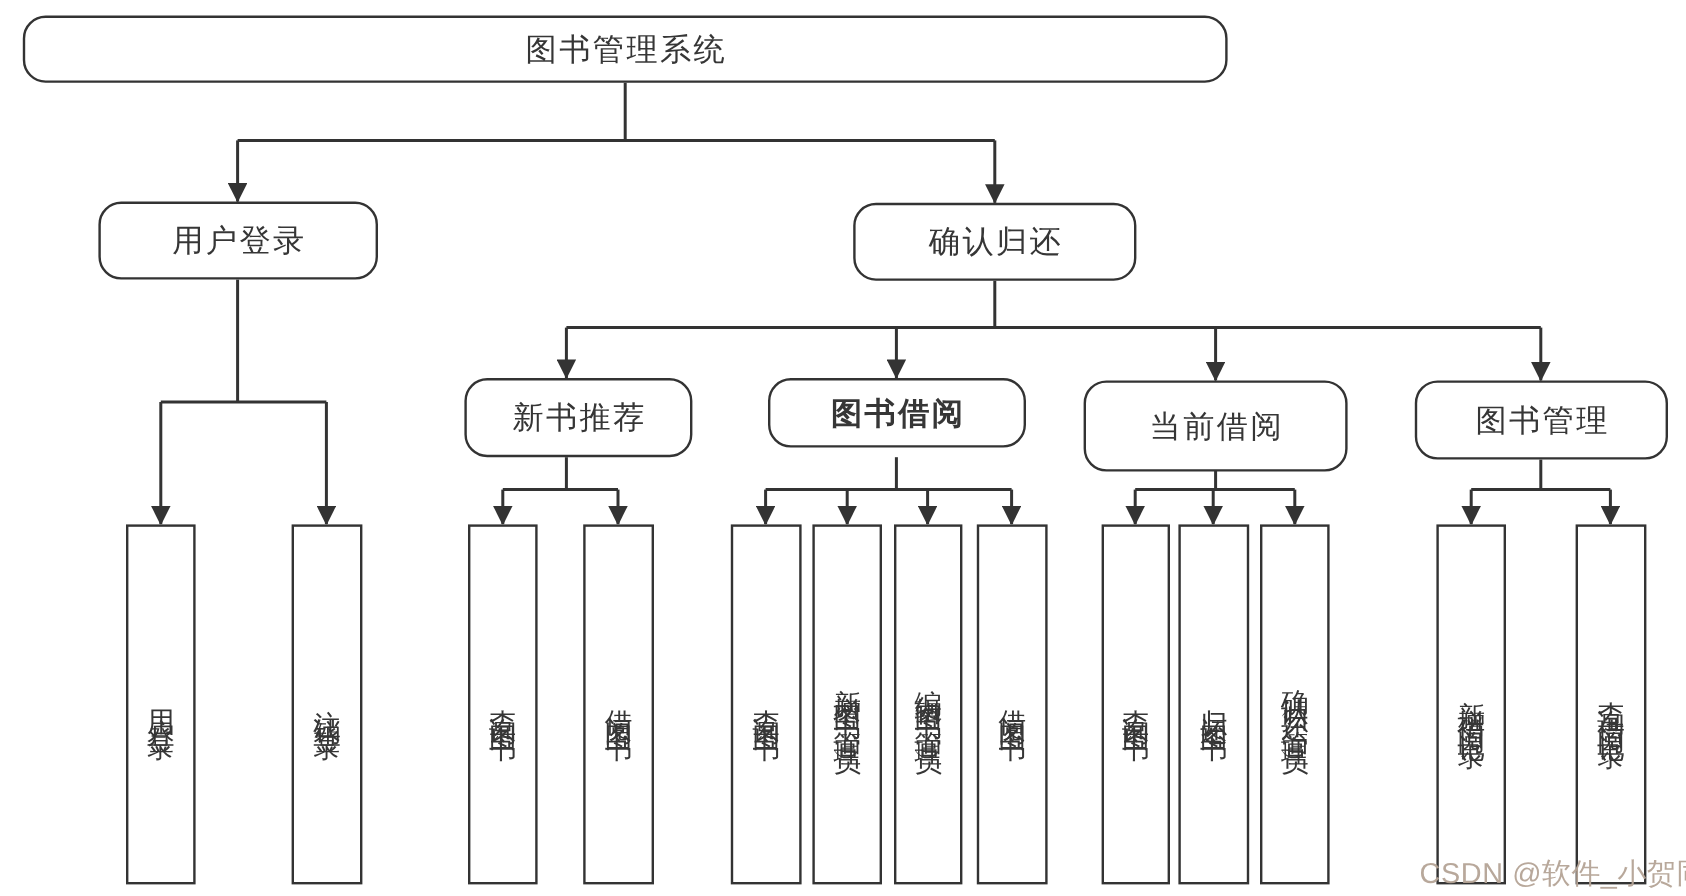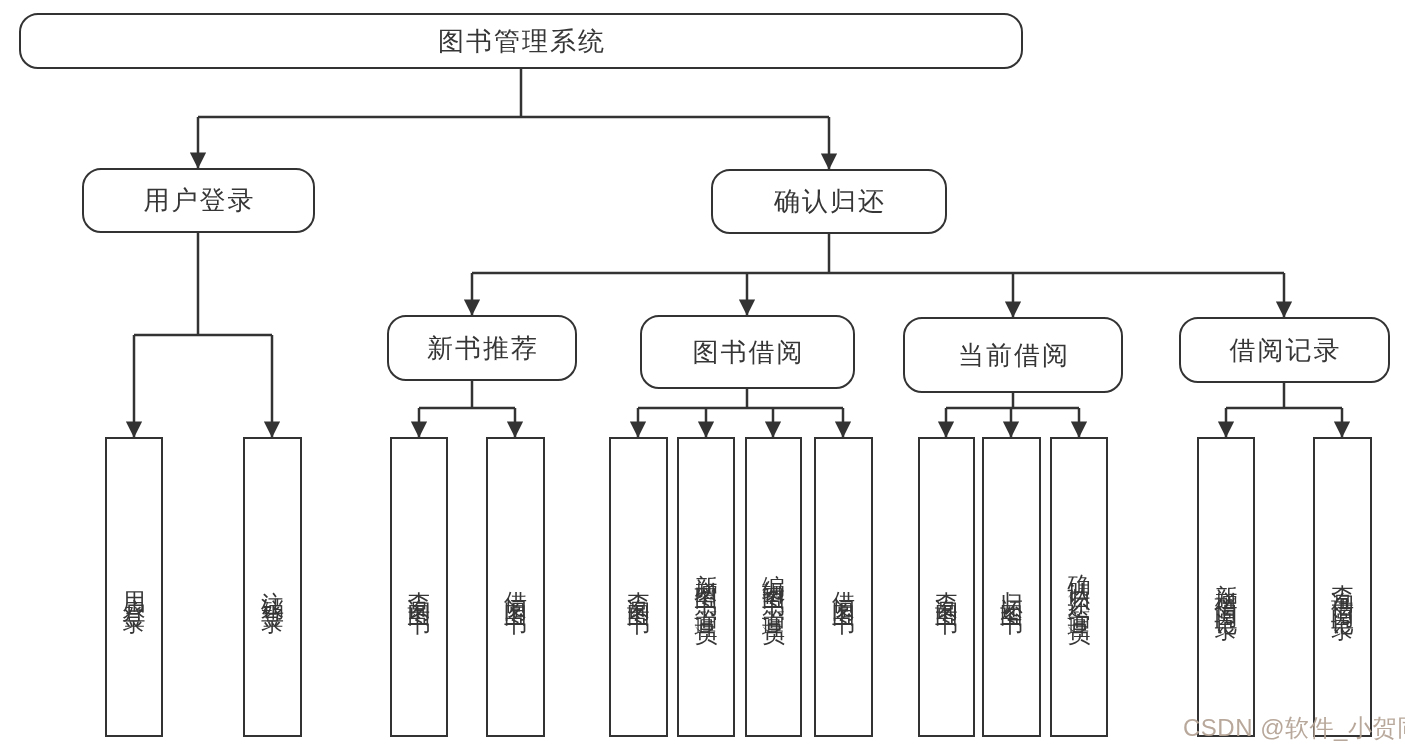--- a/index.html
+++ b/index.html
@@ -119,23 +119,23 @@
     <path class="link" d="M1226,408 V437" marker-end="url(#arrowhead)"></path>
     <path class="link" d="M1342,408 V437" marker-end="url(#arrowhead)"></path>
   </svg>
 
   <div class="node hnode" style="left:19px; top:13px; width:1004px; height:56px;">图书管理系统</div>
 
   <div class="node hnode" style="left:82px; top:168px; width:233px; height:65px;">用户登录</div>
   <div class="node hnode" style="left:711px; top:169px; width:236px; height:65px;">确认归还</div>
 
   <div class="node hnode" style="left:363px; top:315px; width:190px; height:66px;margin-left:24px;">新书推荐</div>
-  <div class="node hnode" style="left:640px; top:315px; width:215px; height:74px;">图书借阅</div>
+  <div class="node hnode" style="left:640px; top:315px; width:215px; height:58px;font-weight:bold;">图书借阅</div>
   <div class="node hnode" style="left:903px; top:317px; width:220px; height:76px;">当前借阅</div>
-  <div class="node hnode" style="left:1179px; top:317px; width:211px; height:66px;">借阅记录</div>
+  <div class="node hnode" style="left:1179px; top:317px; width:211px; height:66px;">图书管理</div>
 
   <div class="node vnode" style="left:105px; top:437px; width:58px; height:300px;">用户登录</div>
   <div class="node vnode" style="left:243px; top:437px; width:59px; height:300px;">注销登录</div>
 
   <div class="node vnode" style="left:390px; top:437px; width:58px; height:300px;">查询图书</div>
   <div class="node vnode" style="left:486px; top:437px; width:59px; height:300px;">借阅图书</div>
 
   <div class="node vnode" style="left:609px; top:437px; width:59px; height:300px;">查询图书</div>
   <div class="node vnode" style="left:677px; top:437px; width:58px; height:300px;">新增图书（管理员）</div>
   <div class="node vnode" style="left:745px; top:437px; width:57px; height:300px;">编辑图书（管理员）</div>

